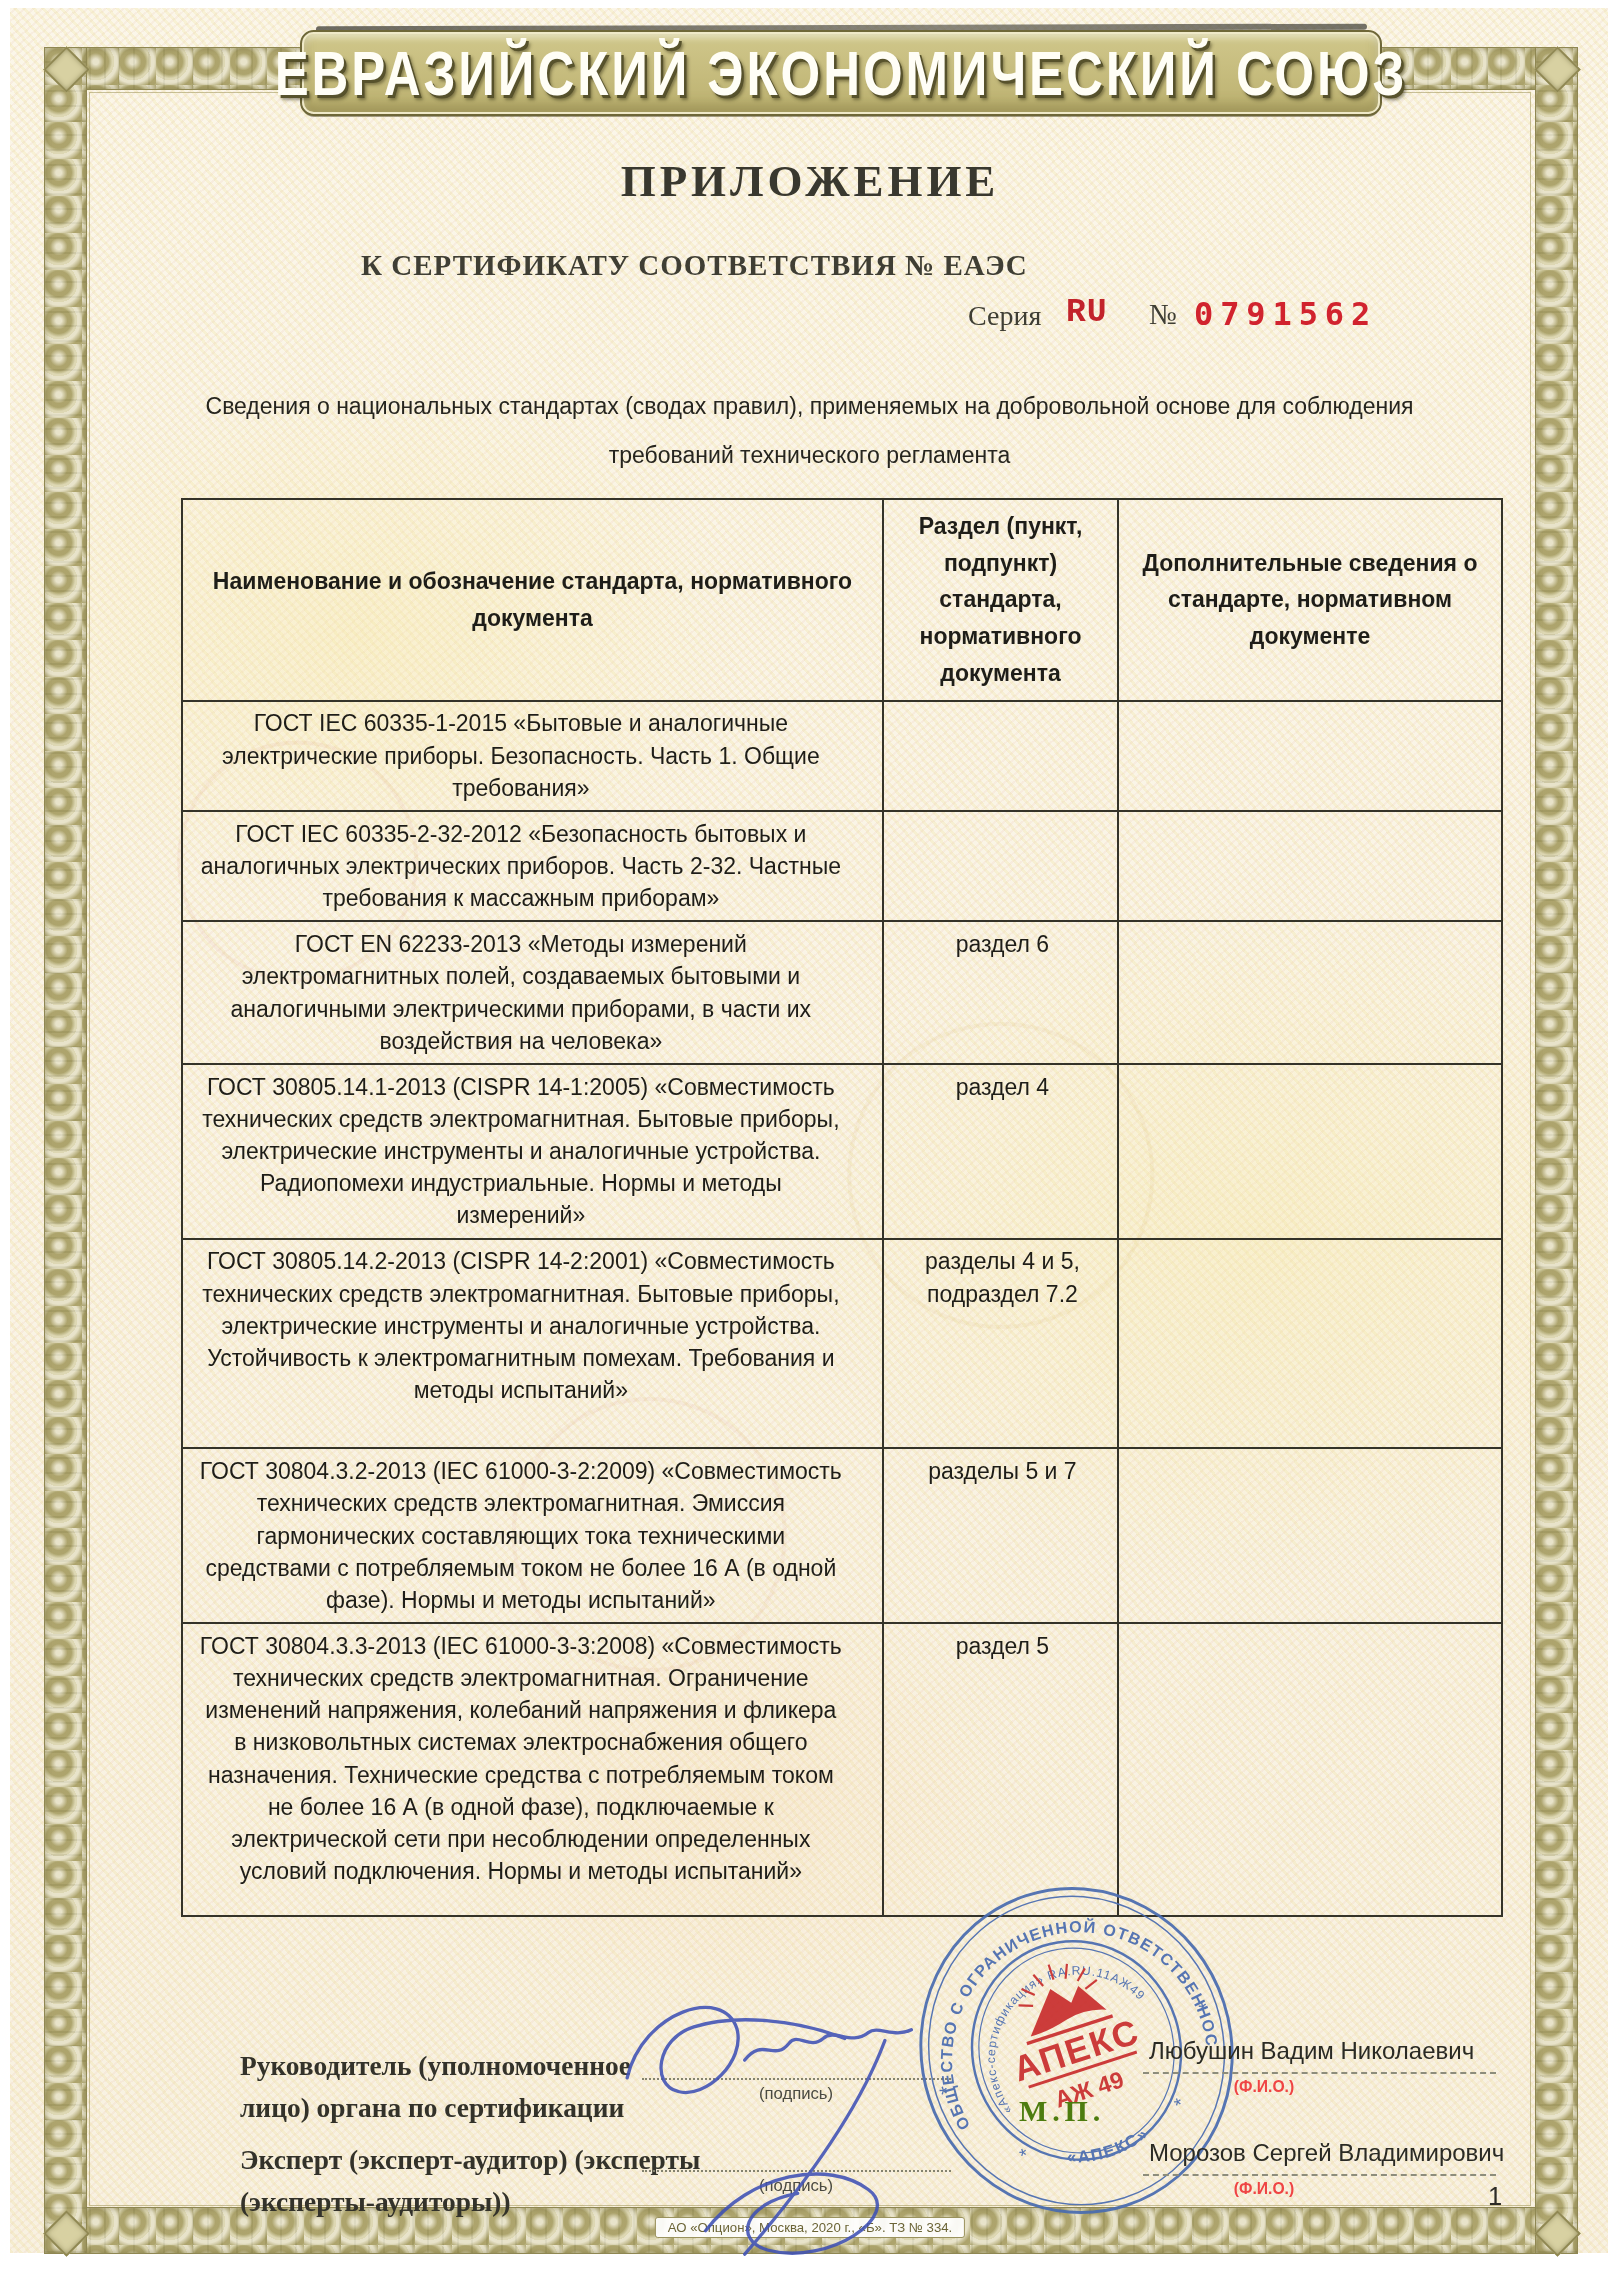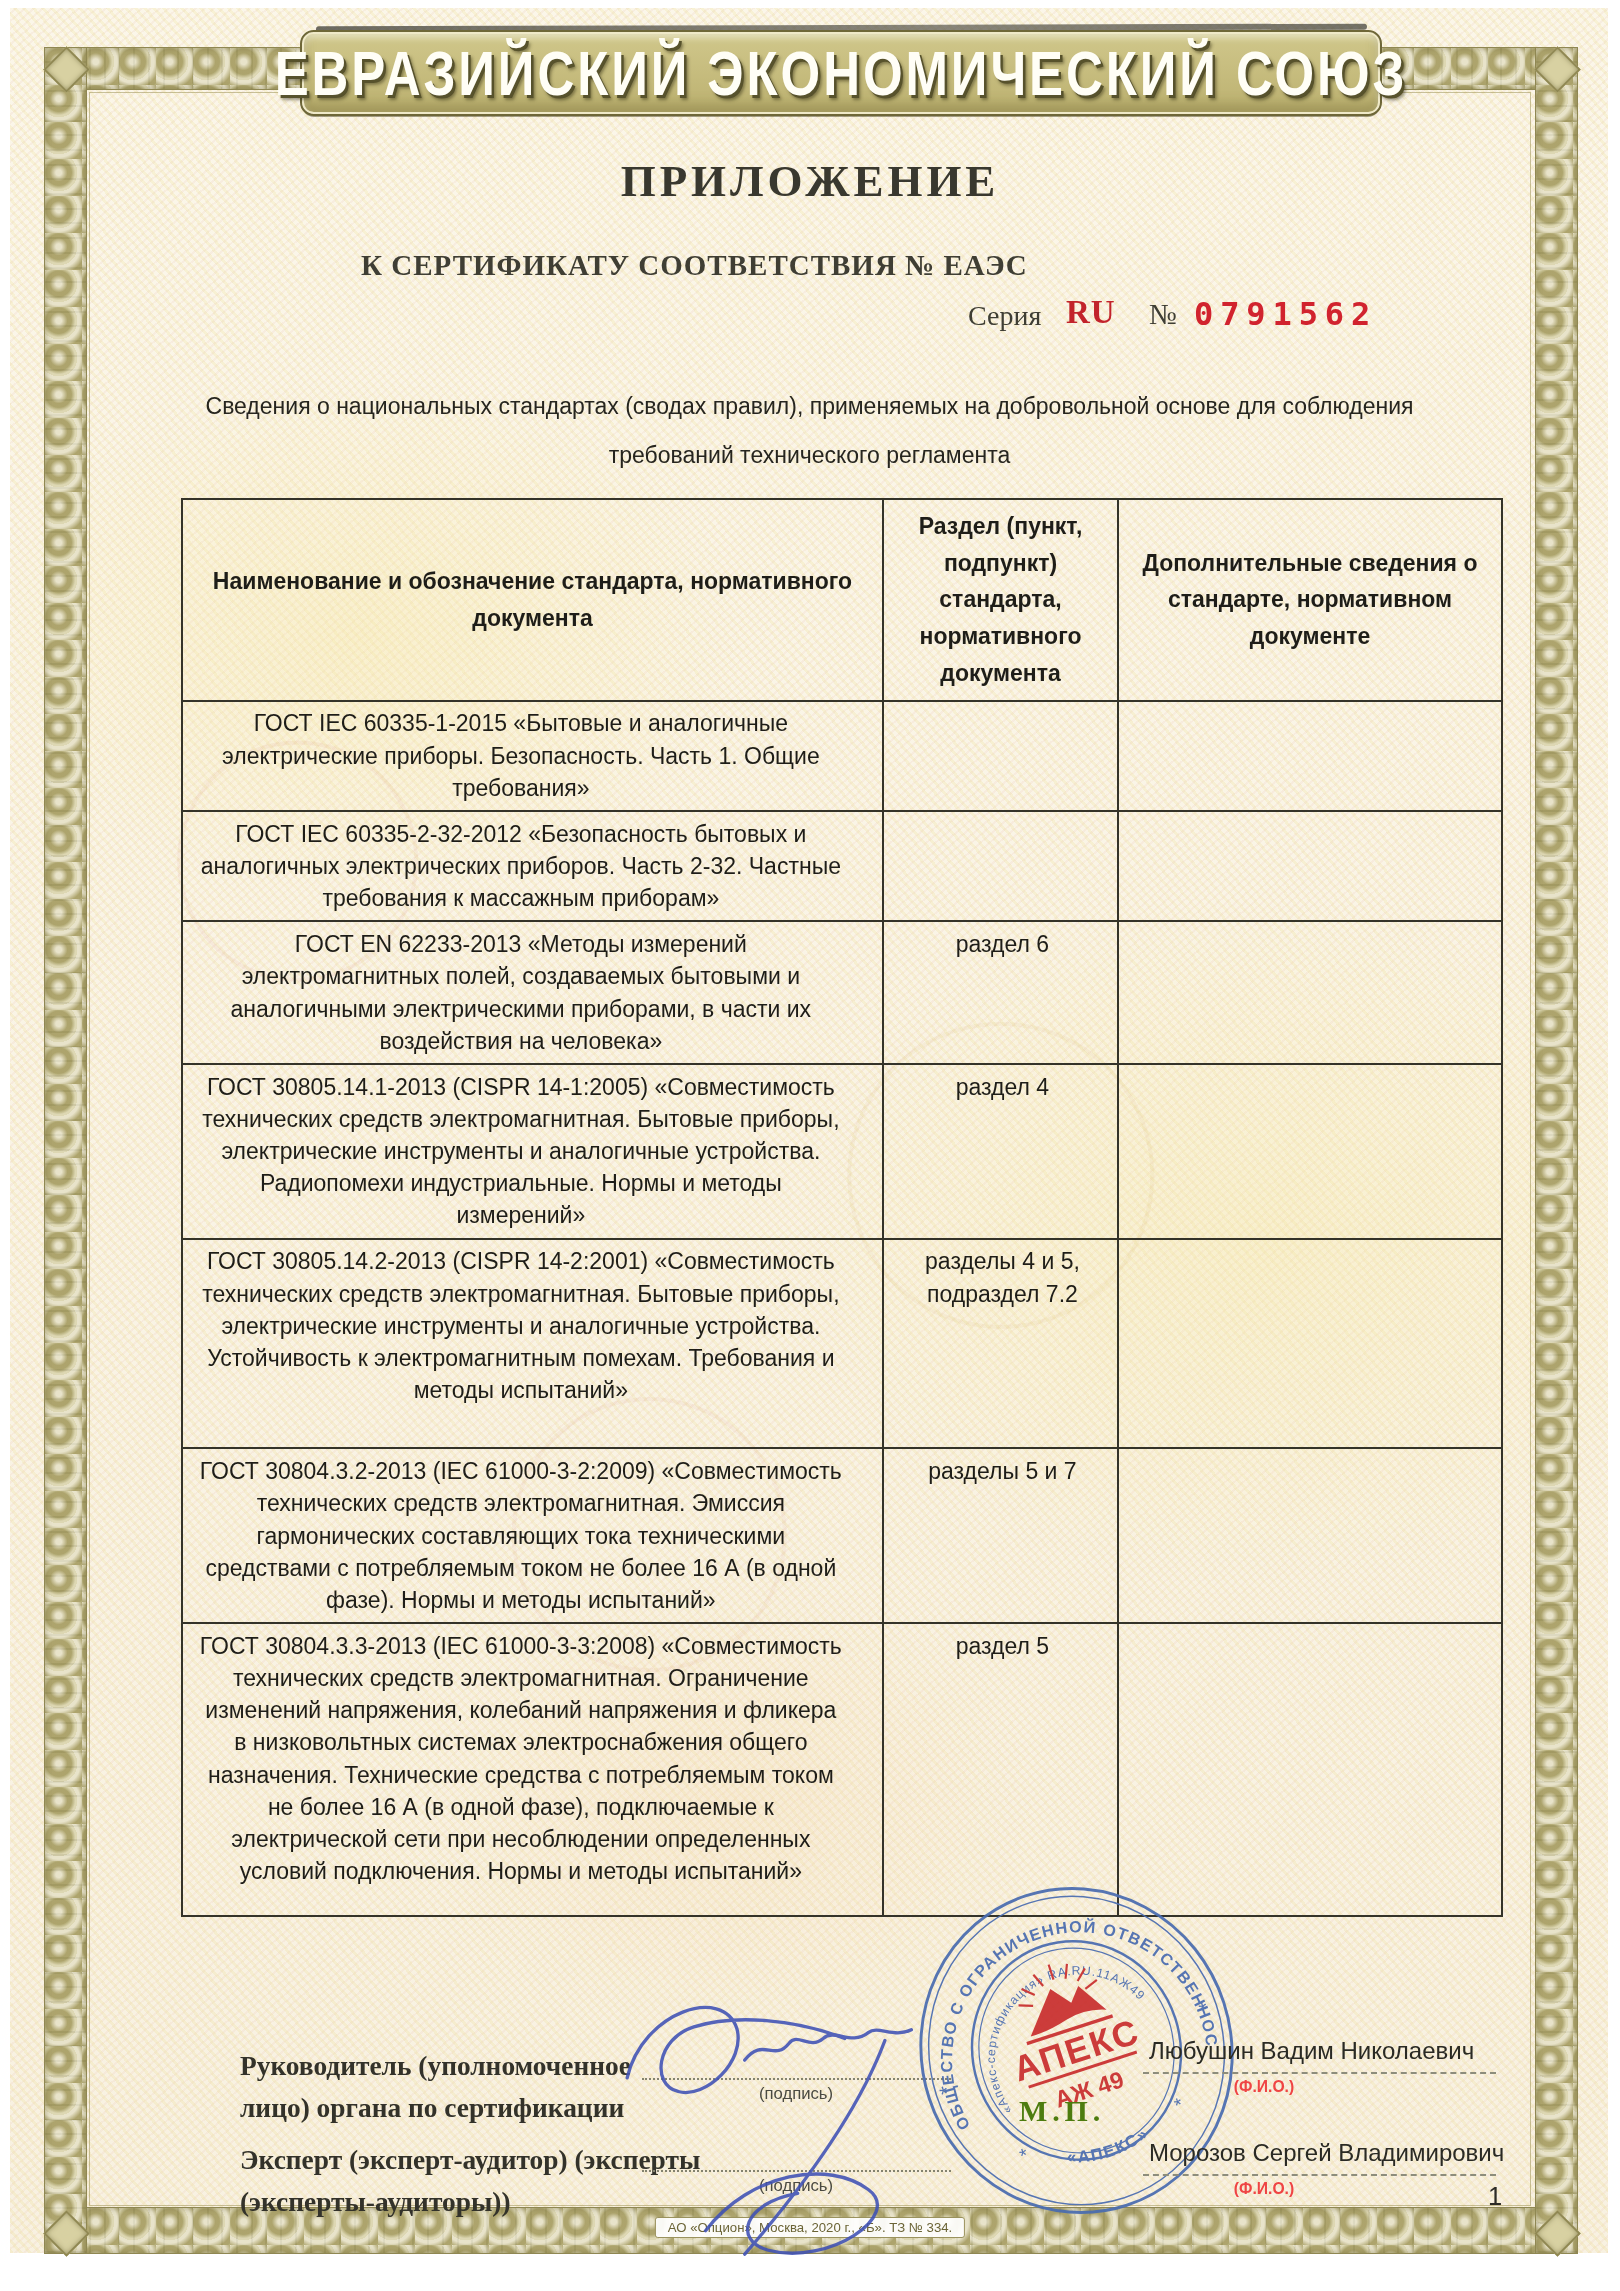--- a/index.html
+++ b/index.html
@@ -54,21 +54,21 @@
 
   .doc-title{position:absolute;left:0;top:155px;width:100%;text-align:center;
              font-family:"Liberation Serif",serif;font-weight:bold;font-size:45px;
              letter-spacing:3.9px;color:#39382f;}
   .subtitle{position:absolute;left:361px;top:249px;font-family:"Liberation Serif",serif;
             font-weight:bold;font-size:29px;letter-spacing:1px;color:#3f3e34;white-space:nowrap;}
   .cert-no{position:absolute;left:1076px;top:251px;width:439px;font-size:24.5px;color:#3a3a35;
            border-bottom:2px dashed #8f9a72;padding-bottom:5.9px;white-space:nowrap;}
   .series-label{position:absolute;left:968px;top:300px;font-family:"Liberation Serif",serif;
                 font-size:28px;color:#3f3e34;}
-  .series-value{position:absolute;left:1066px;top:294px;font-family:Liberation Serif, serif;
+  .series-value{position:absolute;left:1066px;top:294px;font-family:Liberation Mono, monospace;
                 font-weight:bold;font-size:33px;color:#c2232b;letter-spacing:1px;text-align:right;}
   .num-sign{position:absolute;left:1149px;top:298px;font-family:"Liberation Serif",serif;
             font-size:29px;color:#3f3e34;}
   .blank-number{position:absolute;left:1194px;top:295px;font-family:"DejaVu Sans Mono",monospace;
                 font-weight:bold;font-size:32px;color:#d1232e;letter-spacing:6.9px;}
 
   .intro{position:absolute;left:143px;top:382px;width:1333px;text-align:center;
          font-size:23px;line-height:2.15;color:#26251f;}
 
   .tbl-wrap{position:absolute;left:181px;top:498px;width:1320px;}

